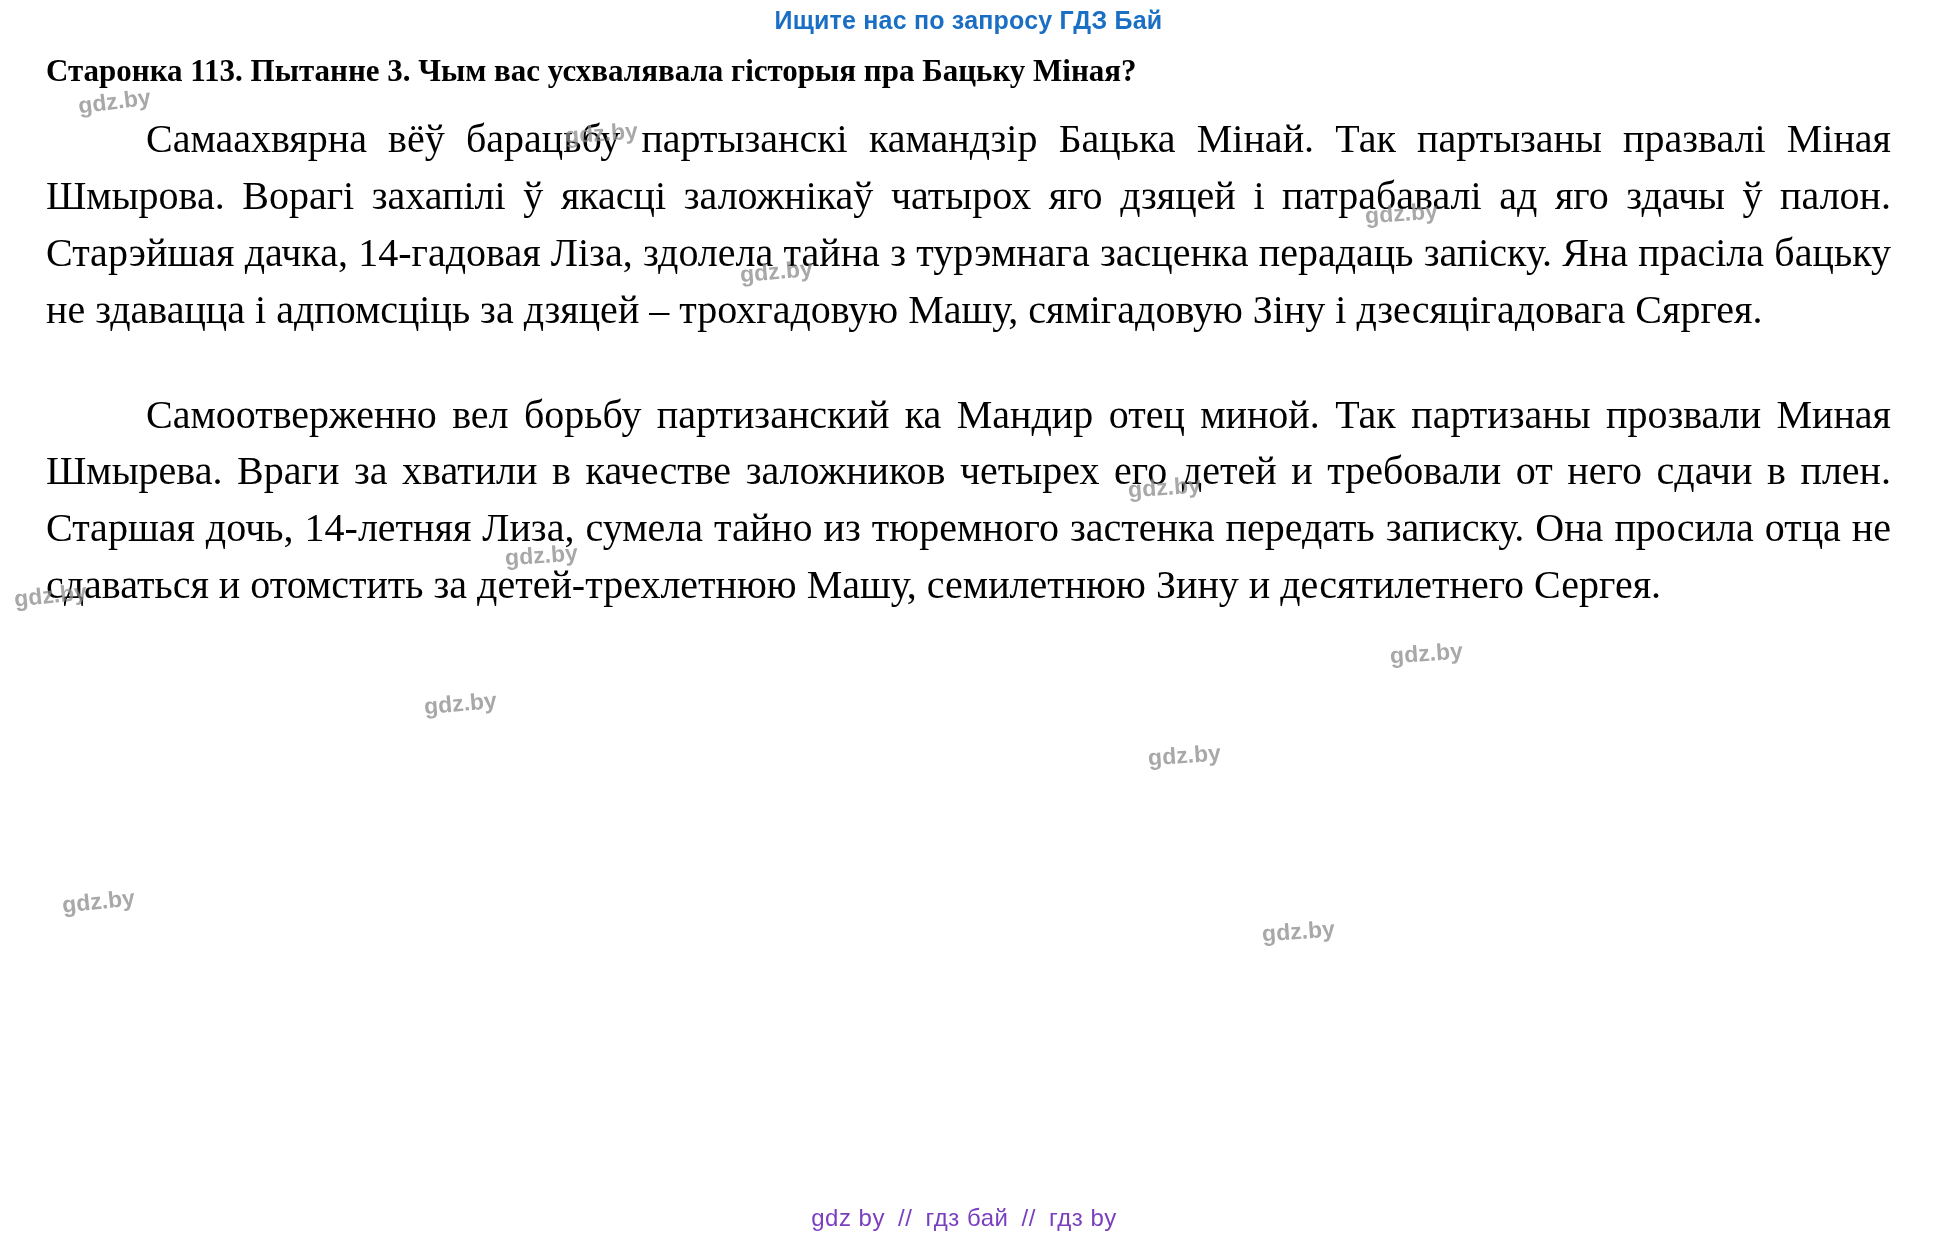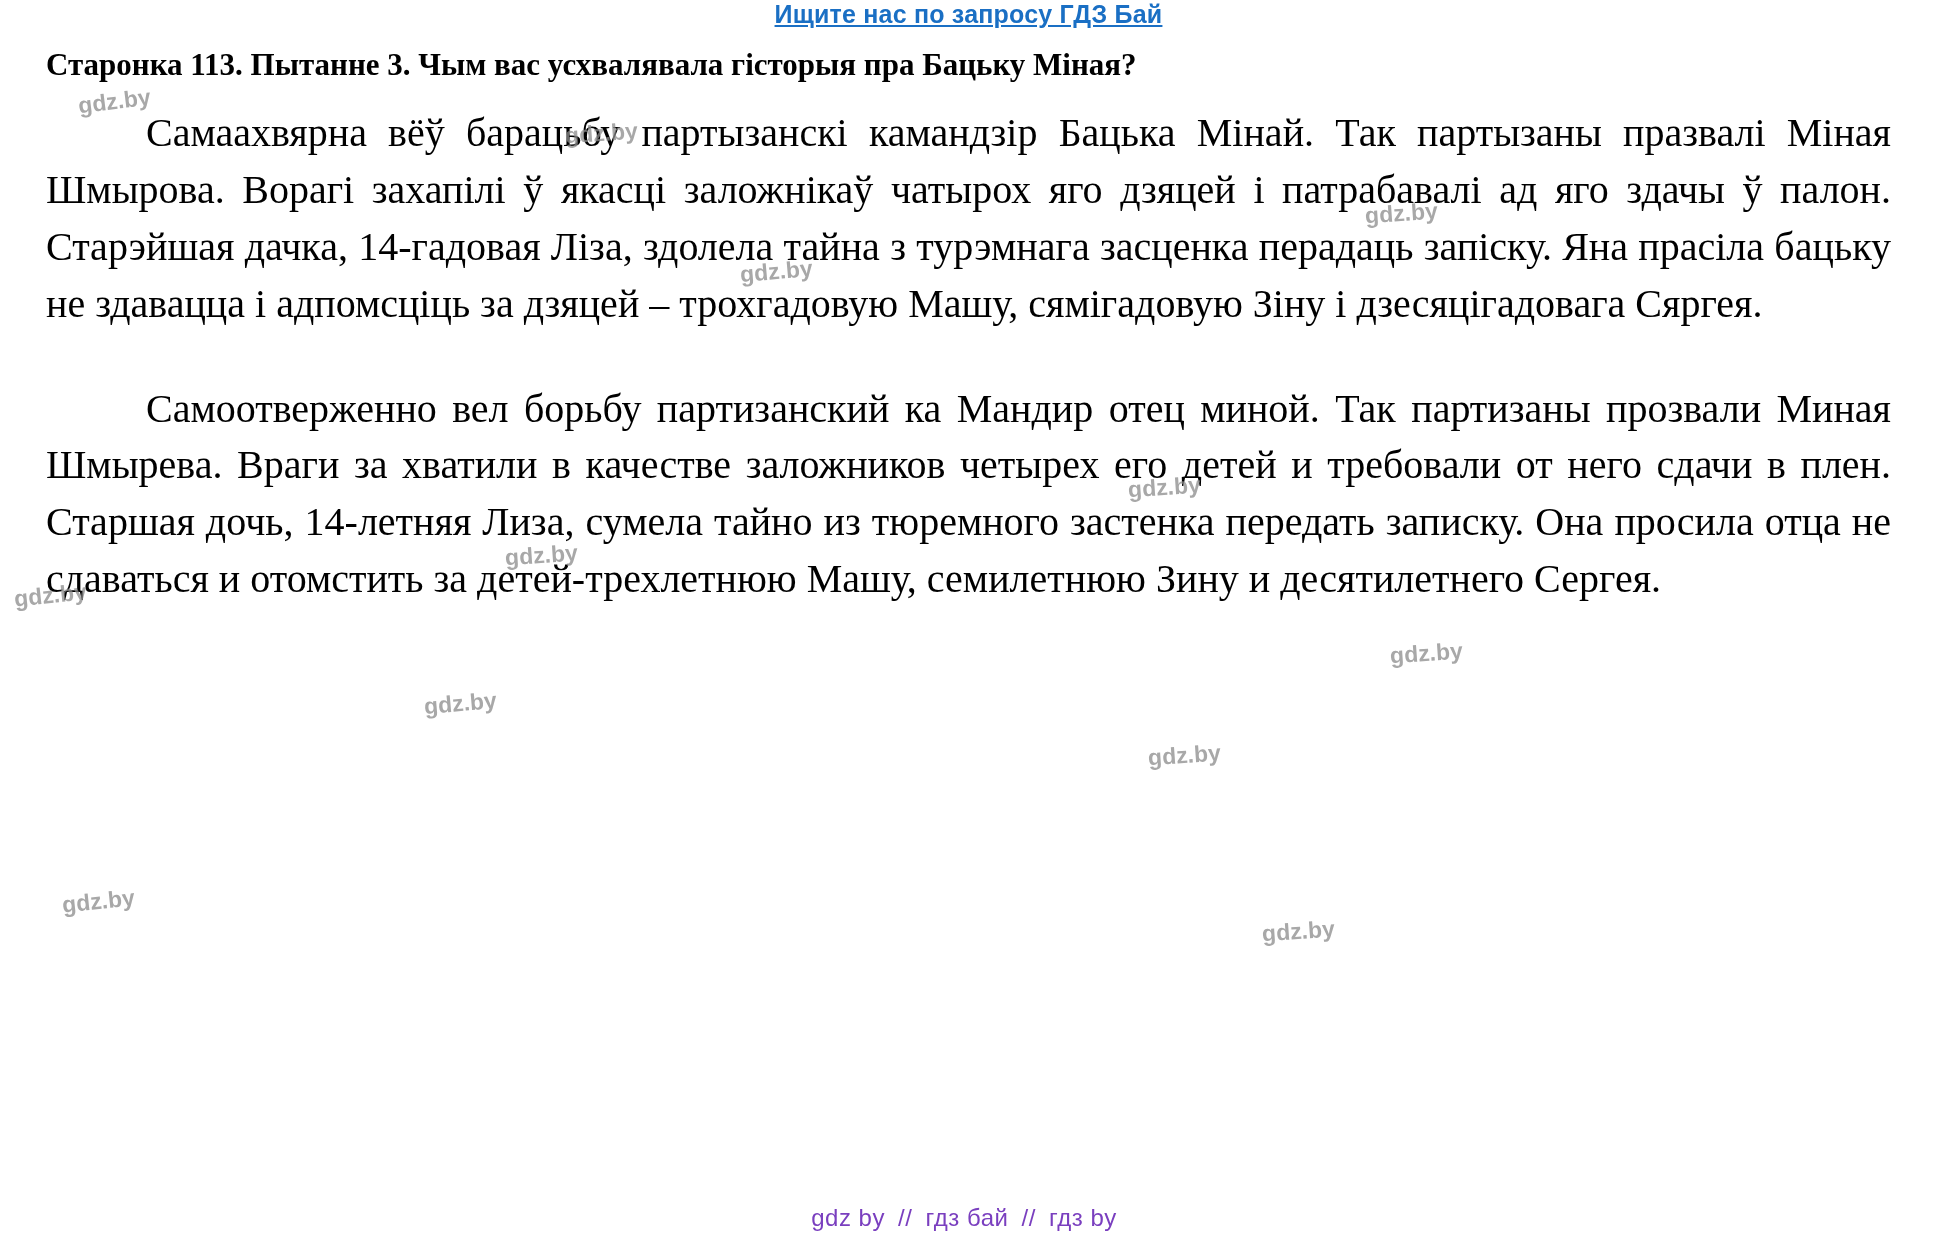--- a/index.html
+++ b/index.html
@@ -21,22 +21,22 @@
     height: 1238px;
     box-sizing: border-box;
     padding: 0 38px;
   }
   .top-banner {
     text-align: center;
     color: #1a6fc4;
     font-family: "Liberation Sans", sans-serif;
     font-weight: bold;
     font-size: 25px;
+    padding-top: 6px;
     letter-spacing: 0.2px;
-    text-decoration: underline;
   }
   .heading {
     font-weight: bold;
     font-size: 31px;
     line-height: 1.28;
     text-align: justify;
     text-align-last: left;
     margin-top: 16px;
     margin-left: 8px;
     margin-right: 8px;

